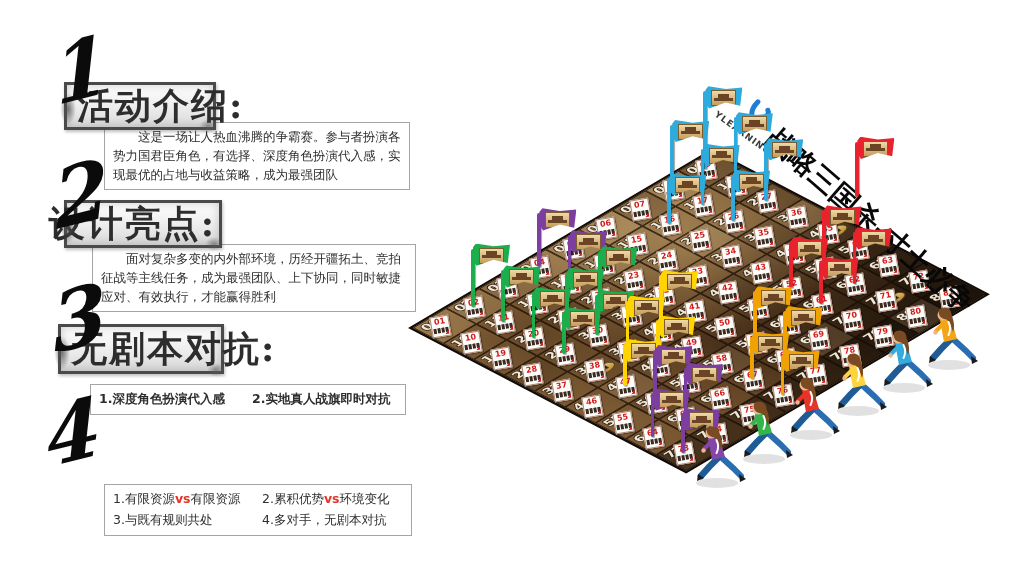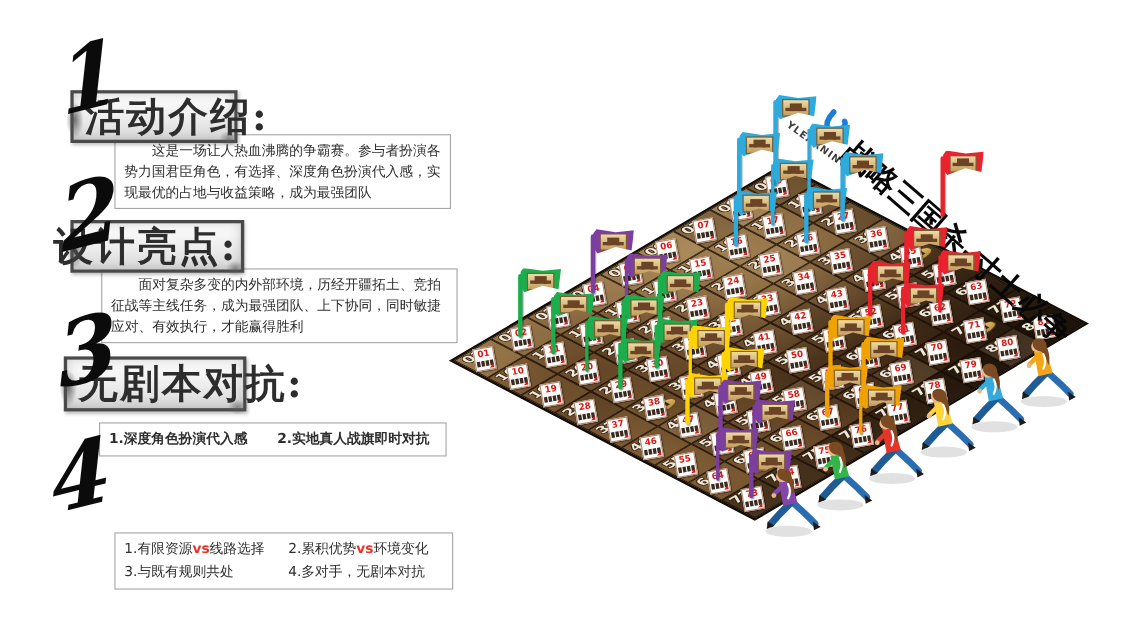--- a/index.html
+++ b/index.html
@@ -127,21 +127,21 @@
   <div class="body-box b3" id="body-2">
       <div class="list-grid">
         <div><span class="seg">1.深度角色扮演代入感</span></div>
         <div><span class="seg">2.实地真人战旗即时对抗</span></div>
       </div>
     </div>
 
   <div class="big-num n4">4</div>
   <div class="body-box b4" id="body-3">
       <div class="list-grid">
-        <div><span class="seg">1.有限资源</span><span class="seg vs" style="color: rgb(229, 53, 43);">vs</span><span class="seg">线路选择</span></div>
+        <div><span class="seg">1.有限资源</span><span class="seg vs" style="color: rgb(229, 53, 43);">vs</span><span class="seg">有限资源</span></div>
         <div><span class="seg">2.累积优势</span><span class="seg vs" style="color: rgb(229, 53, 43);">vs</span><span class="seg">环境变化</span></div>
         <div><span class="seg">3.与既有规则共处</span></div>
         <div><span class="seg">4.多对手，无剧本对抗</span></div>
       </div>
     </div>
 </div>
 
 <div id="logo">
   <svg width="30" height="28" viewBox="0 0 30 28">
     <path d="M9 3 C8 10 9 16 14 19 C18 21 23 20 25 16" fill="none" stroke="#1d7fd4" stroke-width="5" stroke-linecap="round"></path>

